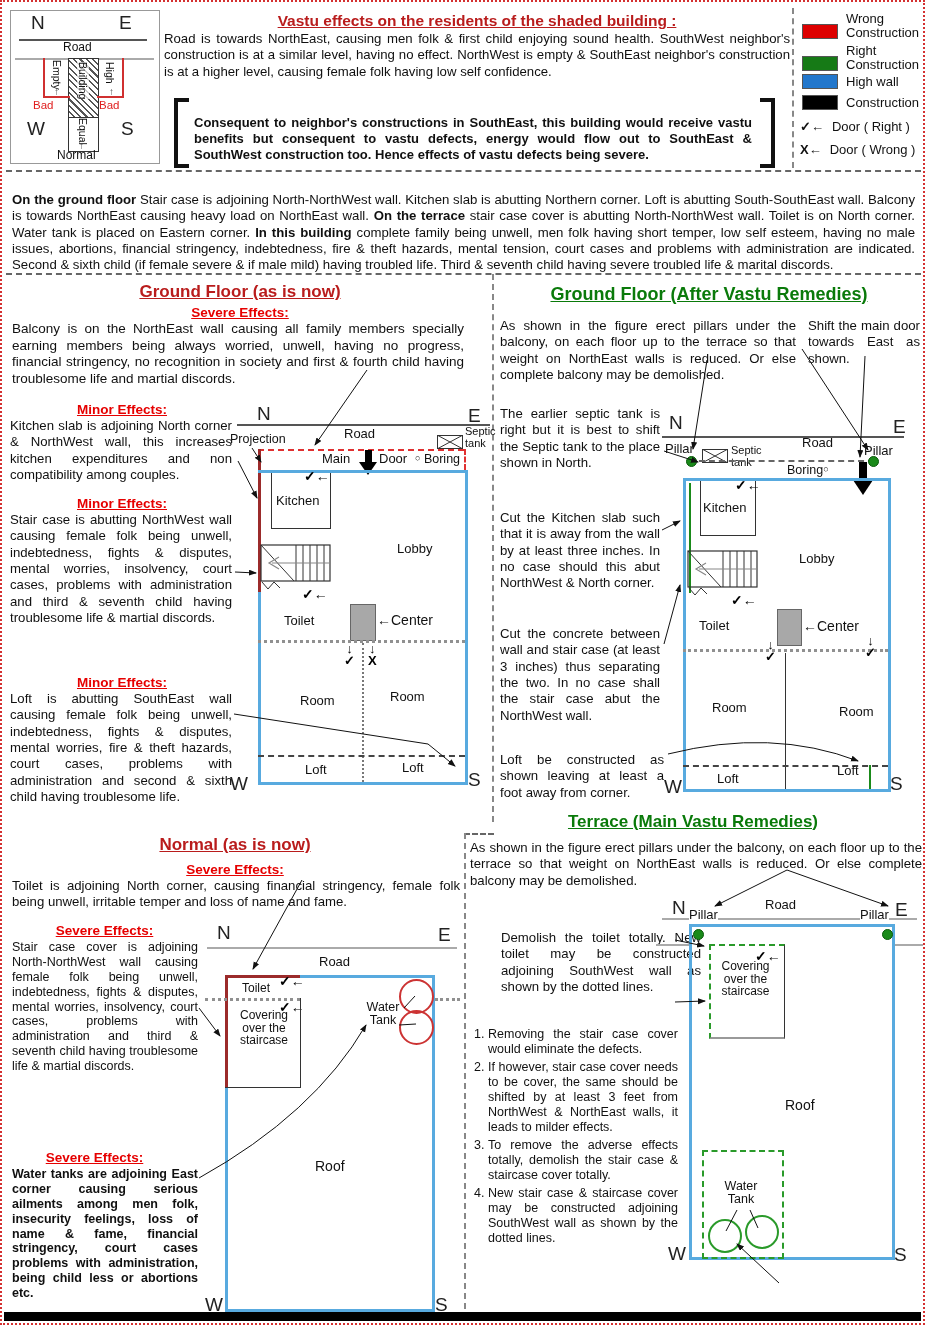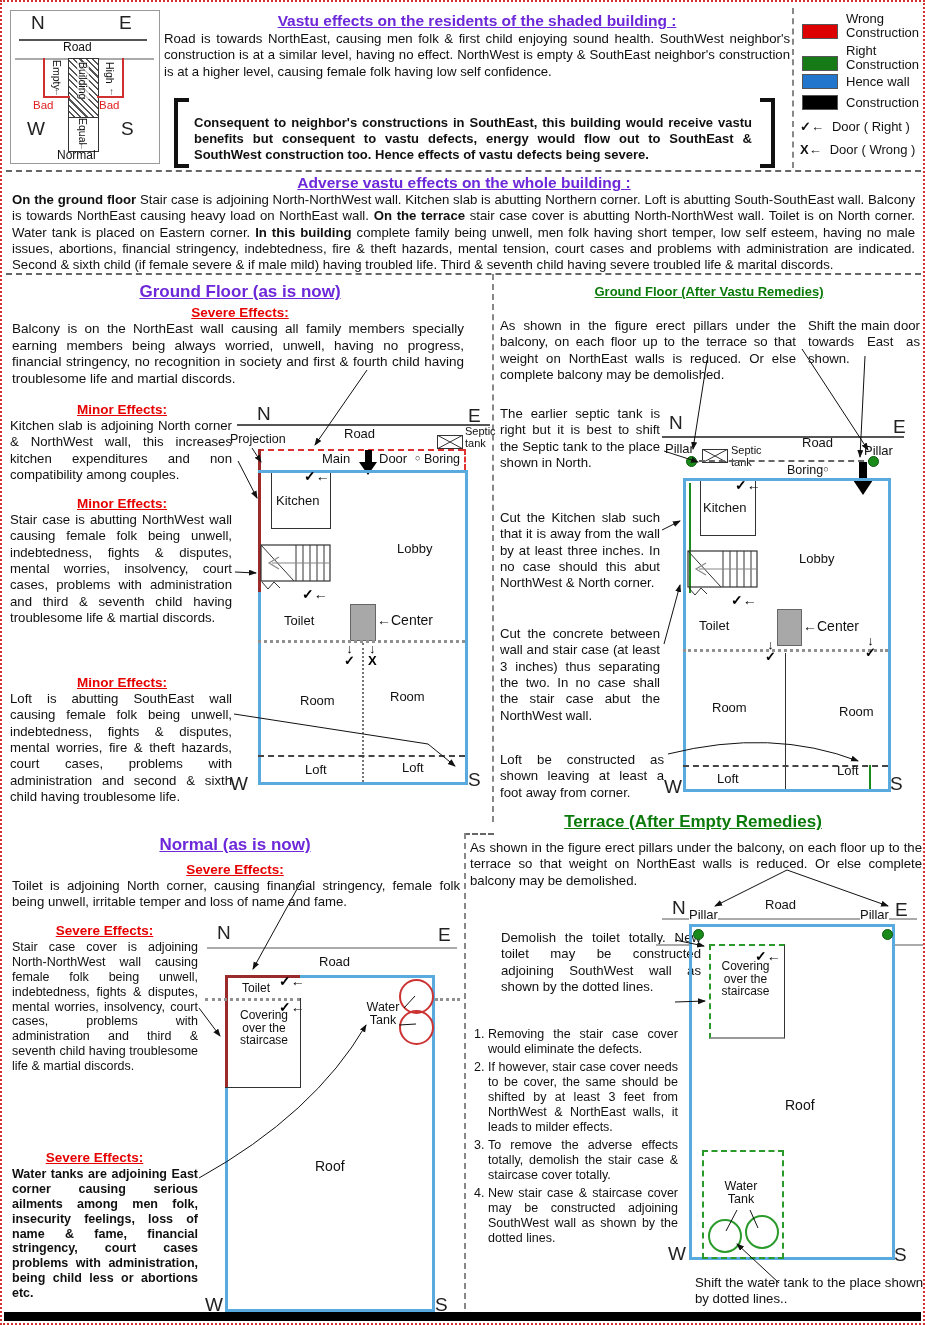--- a/index.html
+++ b/index.html
@@ -5,21 +5,21 @@
   html,body{margin:0;padding:0;background:#fff;}
   #page{position:relative;width:925px;height:1325px;background:#fff;
         border:2px dotted #d43030;box-sizing:border-box;overflow:hidden;
         font-family:"Liberation Sans",sans-serif;color:#111;}
   .abs{position:absolute;}
   .lbl{position:absolute;font-size:13px;color:#111;white-space:nowrap;line-height:1.05;}
   .compass{font-size:19px;color:#222;}
   .body{position:absolute;font-size:13.2px;line-height:1.24;text-align:justify;color:#101010;}
   .body-sm{font-size:12.5px;line-height:1.19;}
   .ttl{position:absolute;font-weight:bold;text-align:center;text-decoration:underline;}
-  .ttl-red{color:#6d28d9;}
+  .ttl-red{color:#b91c1c;}
   .ttl-grn{color:#0a7a0a;}
   .h-red{position:absolute;font-weight:bold;color:#e60000;text-decoration:underline;text-align:center;font-size:13.5px;}
   
   .w-blue-h{border-top:3px solid #58aadf;}
   .w-blue-v{border-left:3px solid #58aadf;}
   .w-red-v{border-left:3px solid #9b2b2b;}
   .w-red-h{border-top:3px solid #9b2b2b;}
   .w-dashred-h{border-top:2px dashed #e03030;}
   .w-dashred-v{border-left:2px dashed #e03030;}
   .w-dash-h{border-top:2px dashed #666;}
@@ -97,38 +97,37 @@
     <div class="legrow" style="left:2px;top:2px;">
       <span class="swatch" style="background:#dd0000;"></span>
       <span style="width:78px;">Wrong Construction</span>
     </div>
     <div class="legrow" style="left:2px;top:34px;">
       <span class="swatch" style="background:#167a16;"></span>
       <span style="width:78px;">Right Construction</span>
     </div>
     <div class="legrow" style="left:2px;top:64px;">
       <span class="swatch" style="background:#2277cc;"></span>
-      <span style="width:78px;">Hence wall</span>
+      <span style="width:78px;">High wall</span>
     </div>
     <div class="legrow" style="left:2px;top:85px;">
       <span class="swatch" style="background:#000;"></span>
       <span style="width:78px;">Construction</span>
     </div>
     <div class="legrow" style="left:0px;top:110px;font-weight:bold;">
       <span><span>✓</span><span>←</span></span>
       <span style="font-weight:normal;">Door ( Right )</span>
     </div>
     <div class="legrow" style="left:0px;top:133px;font-weight:bold;">
       <span><span>X</span><span>←</span></span>
       <span style="font-weight:normal;">Door ( Wrong )</span>
     </div>
   </div>
 
   <div class="abs w-dash-h" style="left:4px;top:168px;width:915px;"></div>
-  <div class="ttl ttl-red" style="left:8px;top:172px;width:908px;font-size:15.5px;">Adverse vastu effects on the whole building :</div>
   <div class="body" style="left:10px;top:190px;width:903px;"><span style="font-weight: bold;">On the ground floor </span><span>Stair case is adjoining North-NorthWest wall. Kitchen slab is abutting Northern corner. Loft is abutting South-SouthEast wall. Balcony is towards NorthEast causing heavy load on NorthEast wall. </span><span style="font-weight: bold;">On the terrace </span><span>stair case cover is abutting North-NorthWest wall. Toilet is on North corner. Water tank is placed on Eastern corner. </span><span style="font-weight: bold;">In this building </span><span>complete family being unwell, men folk having short temper, low self esteem, having no male issues, abortions, financial stringency, indebtedness, fire &amp; theft hazards, mental tension, court cases and problems with administration are indicated. Second &amp; sixth child (if female severe &amp; if male mild) having troubled life. Third &amp; seventh child having severe troubled life &amp; marital discords.</span></div>
   <div class="abs w-dash-h" style="left:4px;top:271px;width:915px;"></div>
 
   <div class="abs" style="left:490px;top:272px;height:548px;border-left:2px dashed #888;"></div>
   <div class="abs w-dash-h" style="left:462px;top:831px;width:30px;"></div>
   <div class="abs" style="left:462px;top:831px;height:486px;border-left:2px dashed #888;"></div>
 
   <div class="ttl ttl-red" style="left:8px;top:280px;width:460px;font-size:17px;">Ground Floor (as is now)</div>
   <div class="h-red" style="left:8px;top:303px;width:460px;">Severe Effects:</div>
   <div class="body" style="left:10px;top:319px;width:452px;font-size:13.5px;">Balcony is on the NorthEast wall causing all family members specially earning members being always worried, unwell, having no progress, financial stringency, no recognition in society and first &amp; fourth child having troublesome life and martial discords.</div>
@@ -212,21 +211,21 @@
       </div>
     <span class="lbl" style="left:68px;top:292px;">Room</span>
     <span class="lbl" style="left:158px;top:288px;">Room</span>
     <div class="abs w-dashblk-h" style="left:26px;top:353px;width:207px;"></div>
     <span class="lbl" style="left:73px;top:361px;">Loft</span>
     <span class="lbl" style="left:170px;top:359px;">Loft</span>
     <span class="lbl compass" style="left:-2px;top:372px;">W</span>
     <span class="lbl compass" style="left:236px;top:368px;">S</span>
   </div>
 
-  <div class="ttl ttl-grn" style="left:492px;top:282px;width:430px;font-size:13px;">Ground Floor (After Vastu Remedies)</div>
+  <div class="ttl ttl-grn" style="left:492px;top:282px;width:430px;font-size:18px;">Ground Floor (After Vastu Remedies)</div>
   <div class="body" style="left:498px;top:316px;width:296px;">As shown in the figure erect pillars under the balcony, on each floor up to the terrace so that weight on NorthEast walls is reduced. Or else complete balcony may be demolished.</div>
   <div class="body" style="left:806px;top:316px;width:112px;">Shift the main door towards East as shown.</div>
   <div class="body" style="left:498px;top:404px;width:160px;">The earlier septic tank is right but it is best to shift the Septic tank to the place shown in North.</div>
   <div class="body" style="left:498px;top:508px;width:160px;">Cut the Kitchen slab such that it is away from the wall by at least three inches. In no case should this abut NorthWest &amp; North corner.</div>
   <div class="body" style="left:498px;top:624px;width:160px;">Cut the concrete between wall and stair case (at least 3 inches) thus separating the two. In no case shall the stair case abut the NorthWest wall.</div>
   <div class="body" style="left:498px;top:750px;width:164px;">Loft be constructed as shown leaving at least a foot away from corner.</div>
 
   <div class="abs" style="left:655px;top:405px;width:248px;height:402px;">
     <span class="lbl compass" style="left:12px;top:6px;">N</span>
     <span class="lbl compass" style="left:236px;top:10px;">E</span>
@@ -334,32 +333,31 @@
     <div class="lbl" style="left:33px;top:112px;width:68px;white-space:normal;text-align:center;font-size:12px;">Covering over the staircase</div>
 
     <div class="circle-red" style="left:202px;top:82px;width:31px;height:31px;"></div>
     <div class="circle-red" style="left:202px;top:113px;width:31px;height:31px;"></div>
     <div class="lbl" style="left:162px;top:104px;width:48px;white-space:normal;text-align:center;font-size:12.5px;"><span>Water</span><br><span>Tank</span></div>
     <span class="lbl" style="left:118px;top:262px;font-size:14px;">Roof</span>
     <span class="lbl compass" style="left:8px;top:398px;">W</span>
     <span class="lbl compass" style="left:238px;top:398px;">S</span>
   </div>
 
-  <div class="ttl ttl-grn" style="left:462px;top:810px;width:458px;font-size:17px;">Terrace (After Empty Remedies)</div>
+  <div class="ttl ttl-grn" style="left:462px;top:810px;width:458px;font-size:17px;">Terrace (Main Vastu Remedies)</div>
   <div class="body" style="left:468px;top:838px;width:452px;">As shown in the figure erect pillars under the balcony, on each floor up to the terrace so that weight on NorthEast walls is reduced. Or else complete balcony may be demolished.</div>
   <div class="body" style="left:468px;top:928px;width:200px;margin-left:31px;">Demolish the toilet totally. New toilet may be constructed adjoining SouthWest wall as shown by the dotted lines.</div>
   <div class="abs" style="left:468px;top:1025px;width:208px;">
     <ol class="remedy">
       <li>Removing the stair case cover would eliminate the defects.</li>
       <li>If however, stair case cover needs to be cover, the same should be shifted by at least 3 feet from NorthWest &amp; NorthEast walls, it leads to milder effects.</li>
       <li>To remove the adverse effects totally, demolish the stair case &amp; staircase cover totally.</li>
       <li>New stair case &amp; staircase cover may be constructed adjoining SouthWest wall as shown by the dotted lines.</li>
     </ol>
   </div>
-  <div class="body" style="left:693px;top:1273px;width:228px;">Shift the water tank to the place shown by dotted lines..</div>
 
   <div class="abs" style="left:660px;top:890px;width:262px;height:435px;">
     <span class="lbl compass" style="left:10px;top:6px;">N</span>
     <span class="lbl compass" style="left:233px;top:8px;">E</span>
     <span class="lbl" style="left:103px;top:6px;">Road</span>
     <div class="abs w-gray-h" style="left:0px;top:26px;width:255px;"></div>
     <span class="lbl" style="left:27px;top:16px;background:#fff;">Pillar</span>
     <span class="lbl" style="left:198px;top:16px;background:#fff;">Pillar</span>
 
     <div class="abs w-blue-h" style="left:27px;top:32px;width:203px;"></div>

